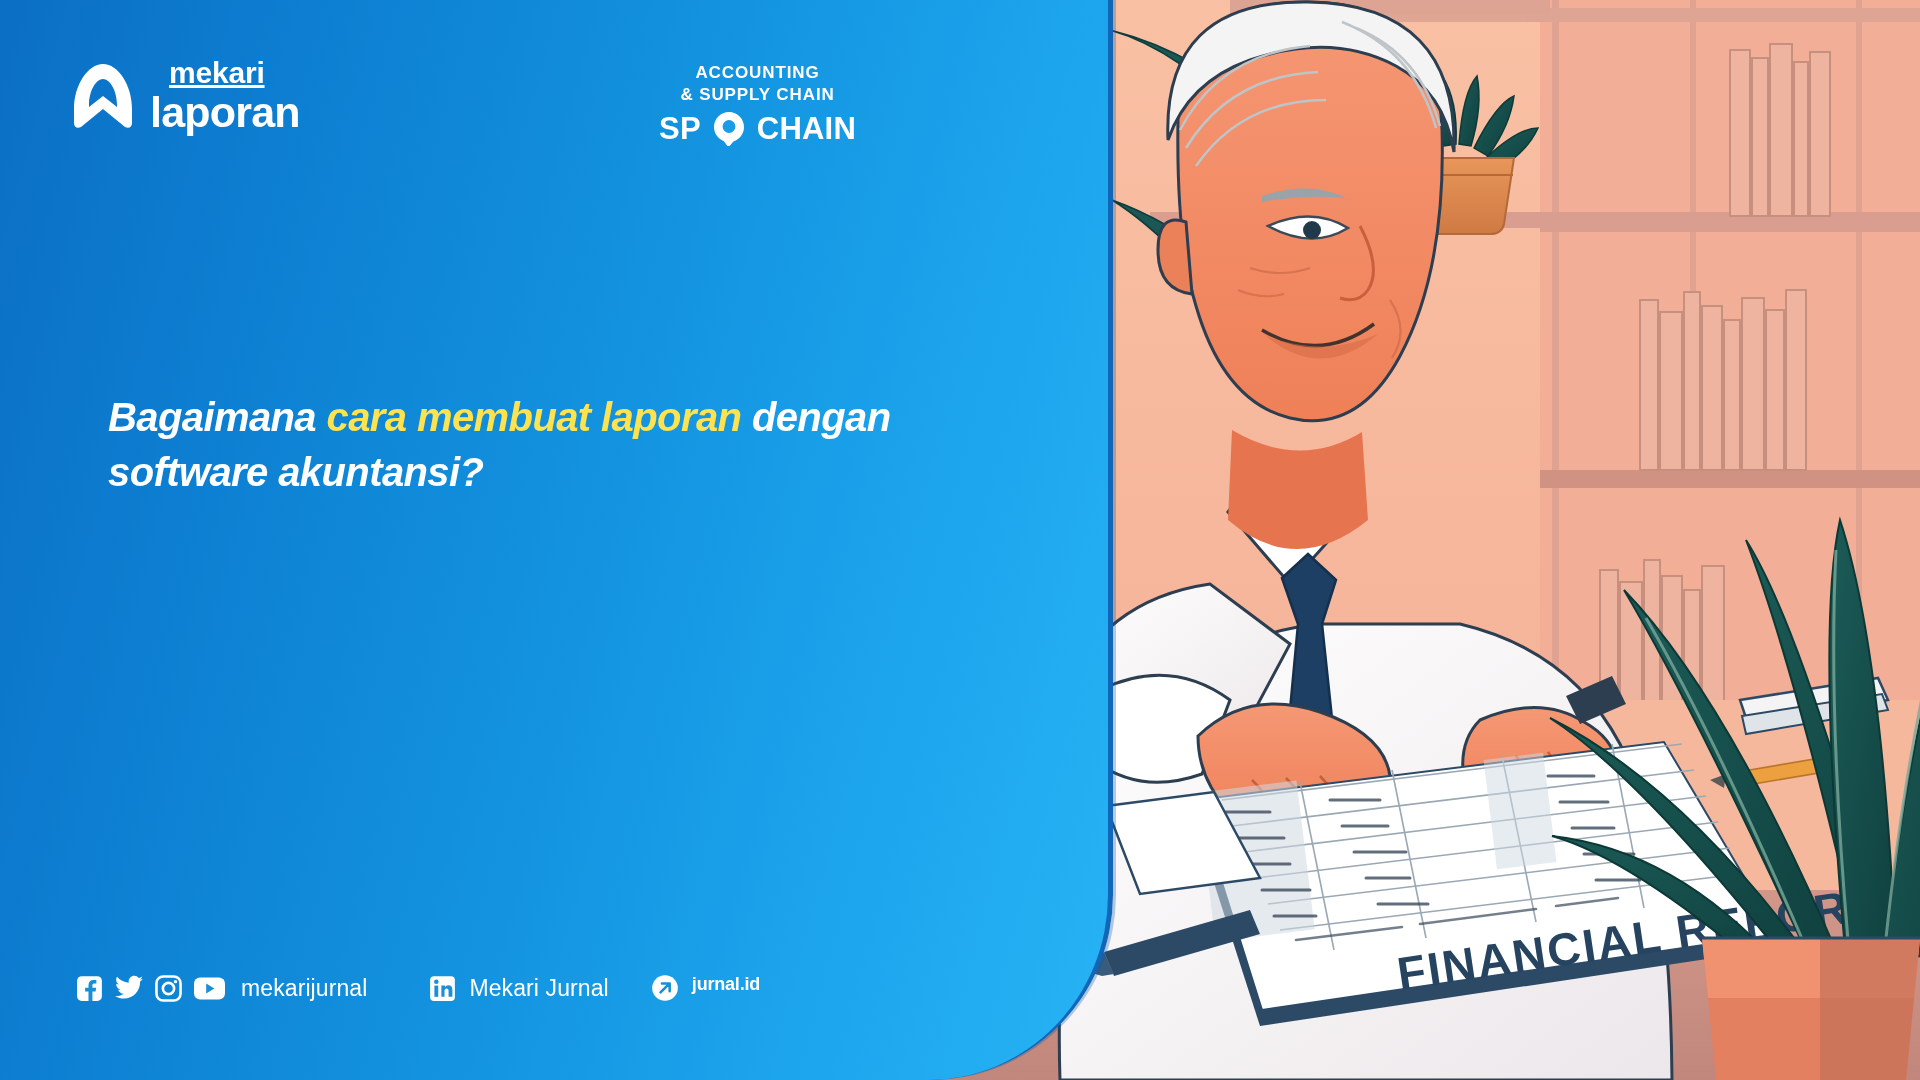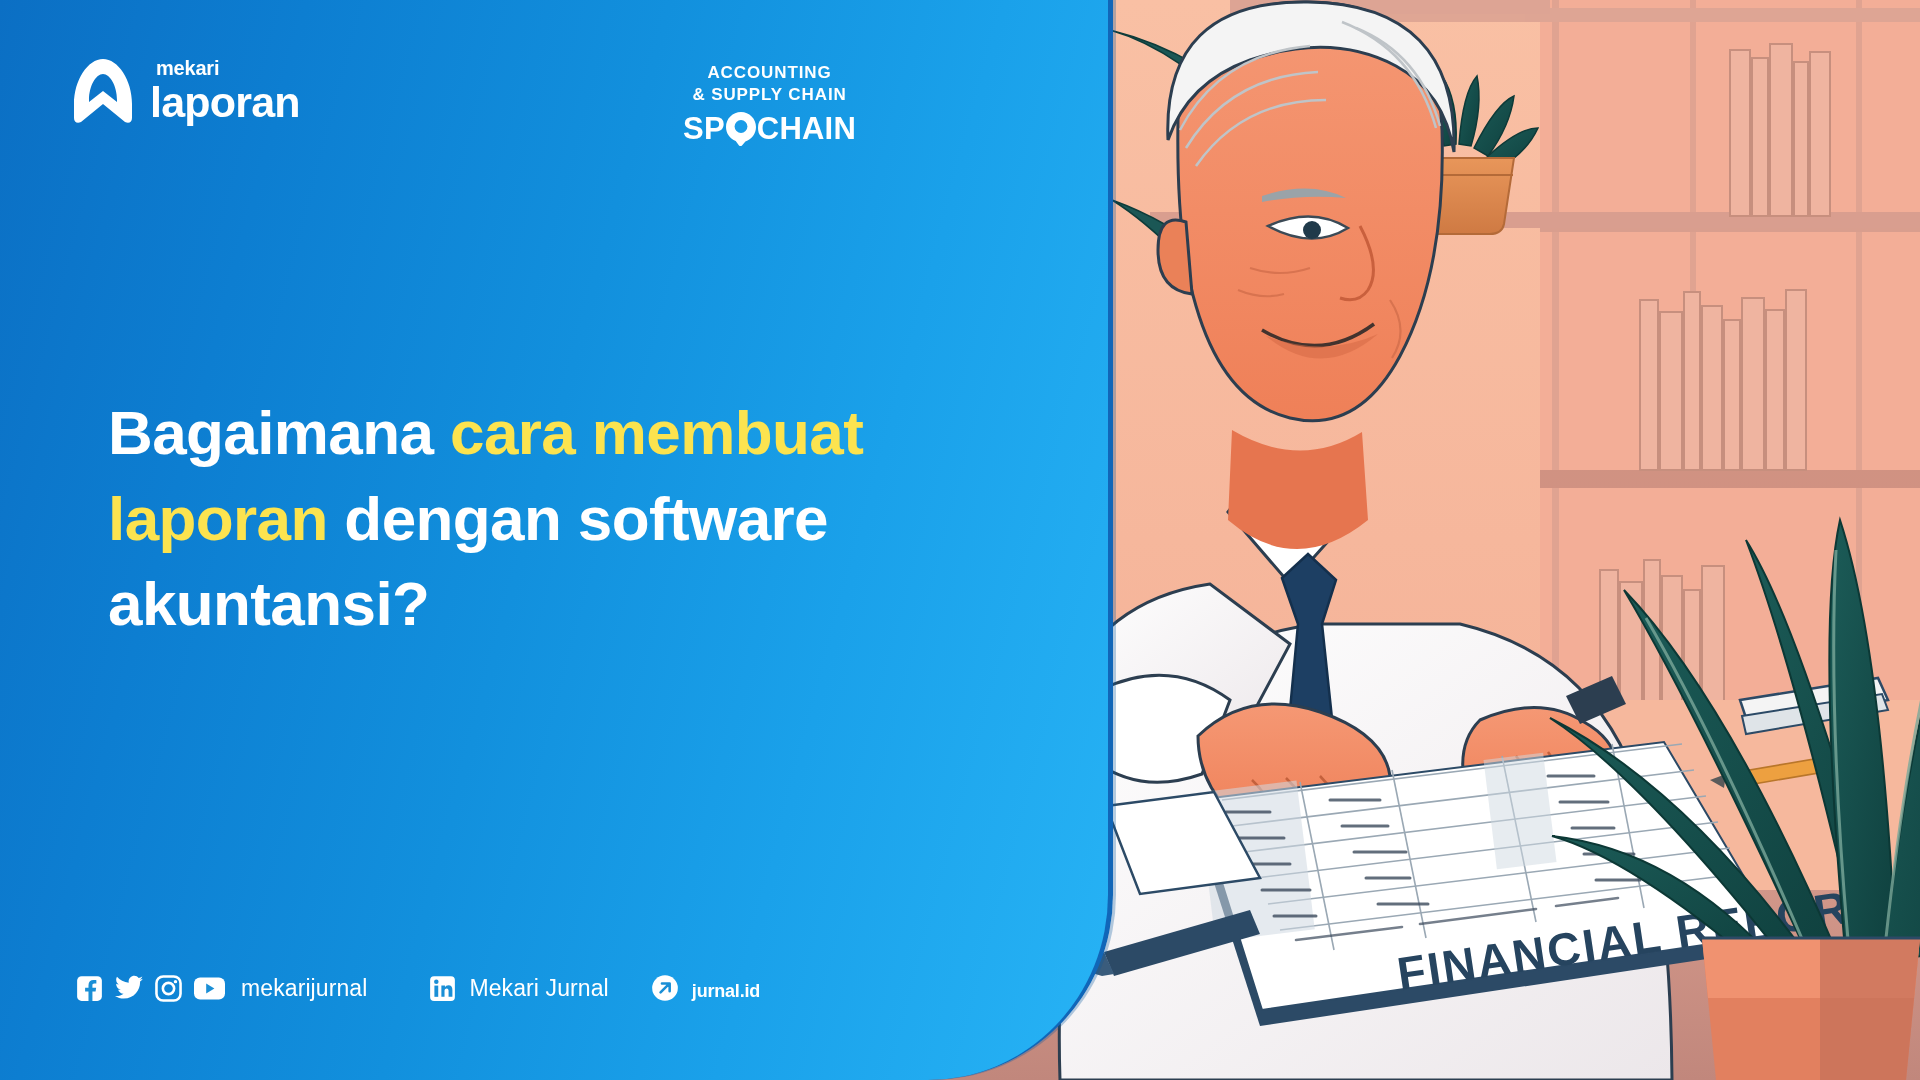--- a/index.html
+++ b/index.html
@@ -24,41 +24,42 @@
   }
   .blue-panel::after{
     content:""; position:absolute; right:-5px; top:0; bottom:0; width:5px;
     border-bottom-right-radius:185px;
   }
 
   
   .logo{ position:absolute; left:72px; top:58px; display:flex; align-items:center; gap:16px; }
   .logo-mark{ width:62px; height:66px; flex:0 0 auto; }
   .logo-word{ display:flex; flex-direction:column; line-height:1; color:#fff; }
-  .logo-word .w1{ font-size:20px; font-weight:600; letter-spacing:-.2px; margin-left:6px; }
+  .logo-word .w1{ font-size:30px; font-weight:600; letter-spacing:-.2px; margin-left:19px;text-decoration:underline; }
   .logo-word .w2{ font-size:43px; font-weight:700; letter-spacing:-.8px; margin-top:3px; }
 
   
   .badge{ position:absolute; right:252px; top:62px; text-align:center; color:#fff; }
   .badge .line{ font-size:17px; font-weight:700; letter-spacing:.9px; line-height:1.28; }
-  .badge .spot{ display:flex; align-items:center; justify-content:center; gap:0; margin-top:6px; }
+  .badge .spot{ display:flex; align-items:center; justify-content:center; gap:12px; margin-top:6px; }
   .badge .spot .s-a,.badge .spot .s-b{ font-size:31px; font-weight:800; letter-spacing:.2px; line-height:1; }
   .badge .spot svg{ margin:0 1px 0 1px; }
 
   
   .headline{
     position:absolute; left:108px; top:390px; width:930px;
-    font-size:62px; font-weight:700; line-height:1.38; color:#ffffff;
+    font-size:40px; font-weight:700; line-height:1.38; color:#ffffff;
     letter-spacing:-.6px;
+    font-style:italic;
   }
   .headline .hl{ color:#FCE34F; }
 
   
   .footer{ position:absolute; left:76px; bottom:78px; display:flex; align-items:center; color:#fff; }
-  .grp{ display:flex; align-items:flex-end; }
+  .grp{ display:flex; align-items:flex-start; }
   .icons{ display:flex; align-items:center; gap:12px; margin-right:16px; }
   .icons svg{ display:block; }
   .handle{ font-size:23px; font-weight:400; letter-spacing:.1px; }
   .sep1{ width:62px; }
   .sep2{ width:42px; }
   .grp .mini{ margin-right:13px; display:flex; }
   .jurnal-id{ font-size:18px; font-weight:700; letter-spacing:-.2px; }
 </style>
 </head>
 <body>

